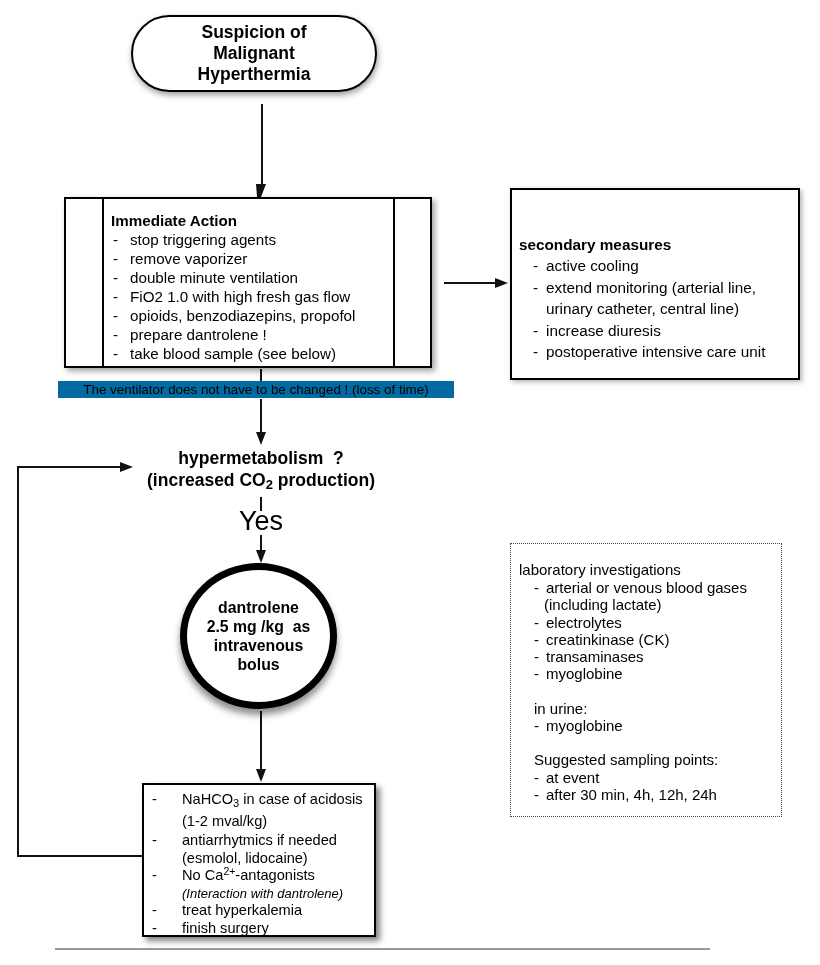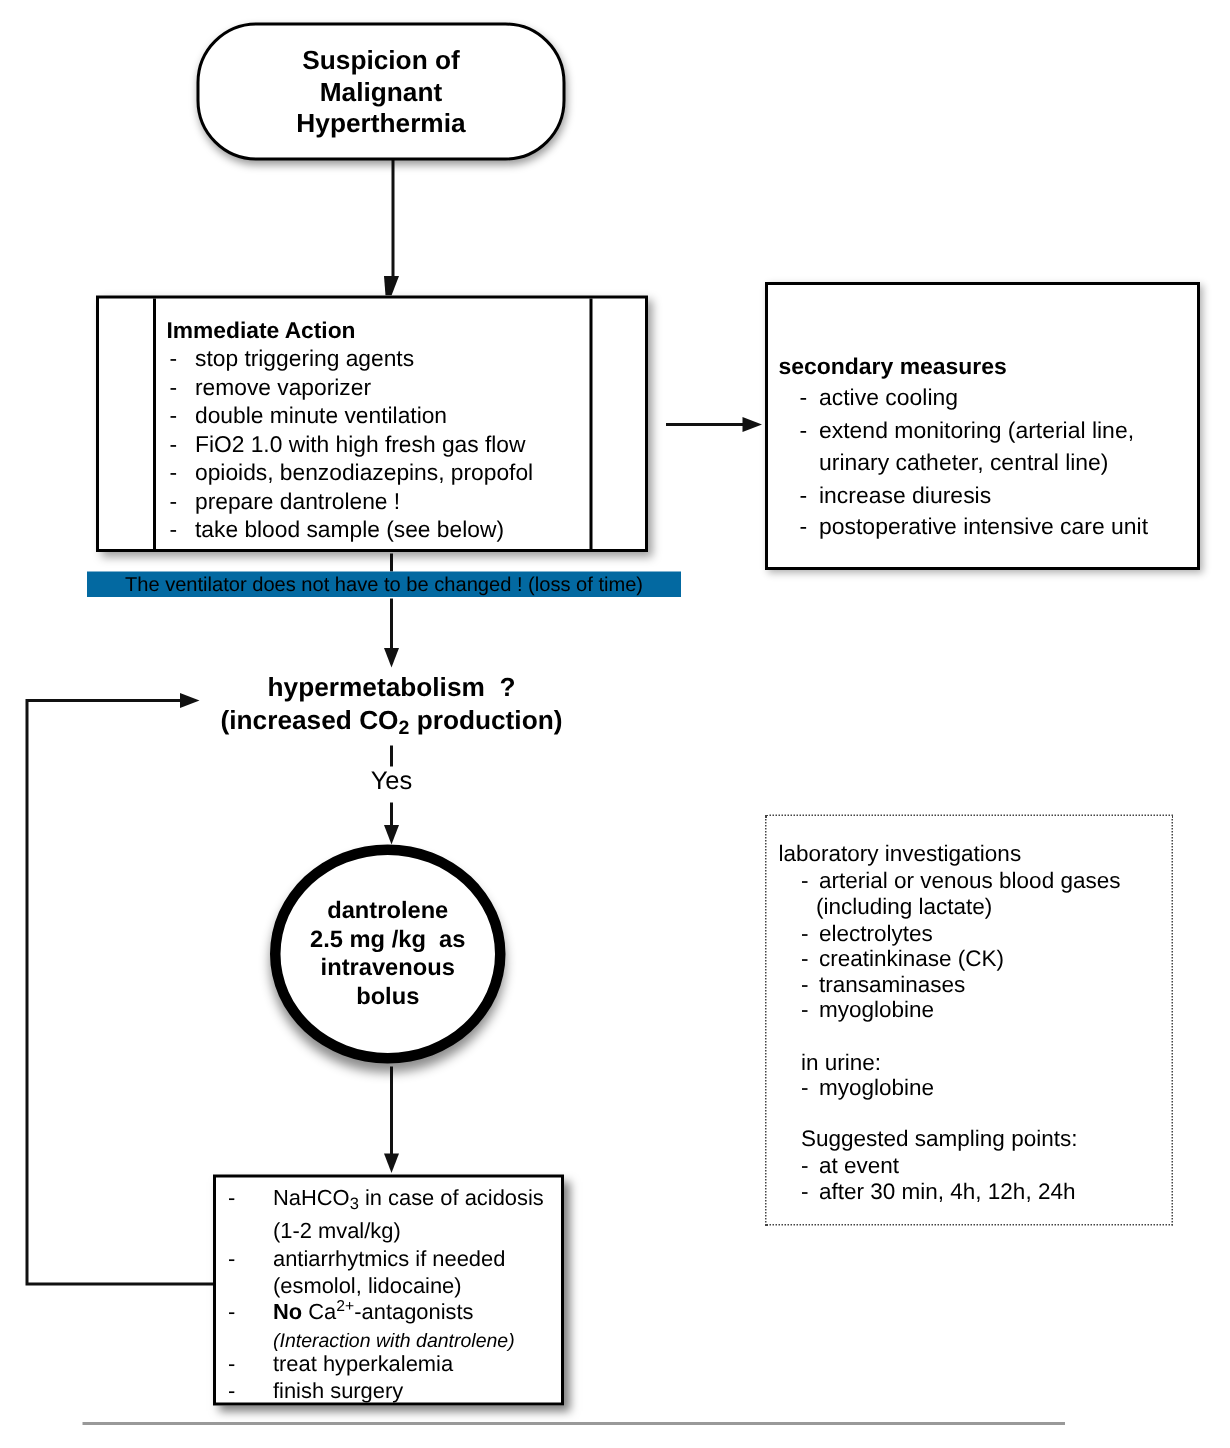--- a/index.html
+++ b/index.html
@@ -5,21 +5,21 @@
   html,body{margin:0;padding:0;background:#ffffff;}
   .canvas{
     position:relative;width:820px;height:965px;background:#fff;overflow:hidden;
     font-family:"Liberation Sans","DejaVu Sans",sans-serif;color:#000;
   }
   .connectors{position:absolute;left:0;top:0;z-index:1;}
   .node{position:absolute;background:#fff;box-sizing:border-box;z-index:2;}
 
   
   .start{
-    left:131px;top:15px;width:246px;height:92px;border:2.5px solid #000;border-radius:40px;
+    left:131px;top:15px;width:246px;height:77px;border:2.5px solid #000;border-radius:40px;
     display:flex;flex-direction:column;justify-content:center;align-items:center;
     font-weight:bold;font-size:17.5px;line-height:21px;text-align:center;
     box-shadow:1px 3px 6px rgba(0,0,0,.40);
   }
 
   
   .immediate{
     left:64px;top:197px;width:368px;height:171px;border:2px solid #000;
     padding:12px 0 0 45px;font-size:15.2px;line-height:19px;
     box-shadow:3px 3px 6px rgba(0,0,0,.38);
@@ -46,21 +46,21 @@
 
   .decision{
     position:absolute;left:101px;top:448px;width:320px;text-align:center;z-index:2;
     font-weight:bold;font-size:17.5px;line-height:21.5px;
   }
   .decision .pre{white-space:pre;}
   .subsc{font-size:13px;position:relative;top:3px;}
 
   .yes{
     position:absolute;left:211px;top:509px;width:100px;text-align:center;z-index:2;
-    font-size:17px;line-height:24px;
+    font-size:27px;line-height:24px;
   }
 
   .circle{
     left:180px;top:563px;width:157px;height:146px;border:7px solid #000;border-radius:50%;
     display:flex;flex-direction:column;justify-content:center;align-items:center;
     font-weight:bold;font-size:15.8px;line-height:19px;text-align:center;
     box-shadow:0 6px 7px rgba(0,0,0,.45);
   }
   .circle div{white-space:pre;}
 
@@ -68,21 +68,21 @@
     left:142px;top:783px;width:234px;height:154px;border:2px solid #000;
     padding:6px 0 0 4px;font-size:14.6px;line-height:17.5px;
     box-shadow:4px 4px 6px rgba(0,0,0,.5);
   }
   .treatment .brow .dash{flex:0 0 30px;padding-left:4px;}
   .treatment .cont{margin-left:34px;white-space:nowrap;}
   .treatment .r2{margin:3px 0 2px 34px;}
   .treatment .small{font-size:13px;line-height:16.5px;font-style:italic;}
   .subsc3{font-size:11px;position:relative;top:3px;}
   .supsc{font-size:10.5px;position:relative;top:-5px;}
-  .bold{font-weight:bold;}
+  .bold{font-weight:normal;}
 
   .lab{
     left:510px;top:543px;width:272px;height:274px;border:1.5px dotted #444;background:#fff;
     padding:17px 0 0 7px;font-size:15px;line-height:17.3px;z-index:2;
   }
   .lab .lab-title{font-weight:normal;line-height:18px;margin-left:1px;}
   .lab .brow{margin-left:14px;white-space:nowrap;}
   .lab .brow .dash{flex:0 0 12px;}
   .lab .plain{margin-left:16px;}
   .lab .spacer{height:17px;}

